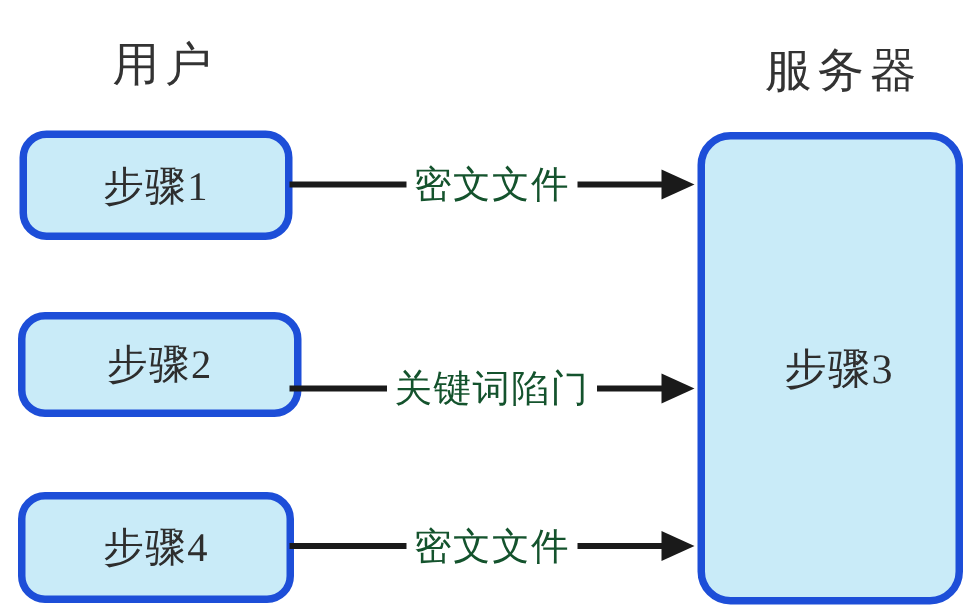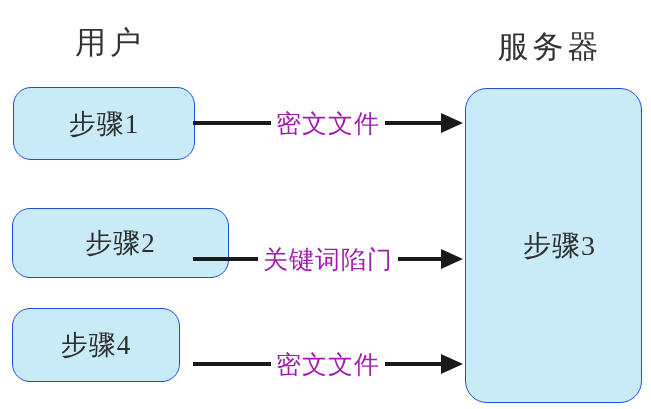--- a/index.html
+++ b/index.html
@@ -18,38 +18,38 @@
   }
   .col-label {
     position: absolute;
     text-align: center;
     font-size: 31px;
     letter-spacing: 4px;
     color: #333333;
     white-space: nowrap;
   }
   .col-label.user   { left: 45px;  top: 22px; width: 130px; }
-  .col-label.server { left: 485px; top: 26px; width: 130px; }
+  .col-label.server { left: 485px; top: 26px; width: 130px; text-align: right; }
 
   .step-box {
     position: absolute;
     background: #c9ebf8;
-    border: 1px solid #1d4ed8;
+    border: 5px solid #1d4ed8;
     border-radius: 18px;
     display: flex;
     align-items: center;
     justify-content: center;
     font-size: 27px;
     color: #2e2e2e;
     box-sizing: border-box;
     letter-spacing: 1px;
   }
   .step-box.s1 { left: 13px; top: 87px;  width: 182px; height: 73px; }
-  .step-box.s2 { left: 12px; top: 208px; width: 217px; height: 70px; }
-  .step-box.s4 { left: 12px; top: 308px; width: 168px; height: 74px; }
+  .step-box.s2 { left: 12px; top: 208px; width: 189px; height: 70px; }
+  .step-box.s4 { left: 12px; top: 328px; width: 184px; height: 74px; }
   .step-box.s3 {
     left: 465px; top: 88px; width: 177px; height: 315px;
     border-radius: 22px;
     font-size: 28px;
     padding-left: 12px;
   }
 
   .arrow-row {
     position: absolute;
     left: 193px;
@@ -79,21 +79,21 @@
     border-bottom: 10px solid transparent;
   }
   .arrow-label {
     position: absolute;
     left: 50%;
     top: 50%;
     transform: translate(-50%, -50%);
     background: #ffffff;
     padding: 0 5px;
     font-size: 25px;
-    color: #a21caf;
+    color: #14532d;
     white-space: nowrap;
     letter-spacing: 1px;
   }
 </style>
 </head>
 <body>
 
 <div class="canvas">
 
   <div class="col-label user">用户</div>

